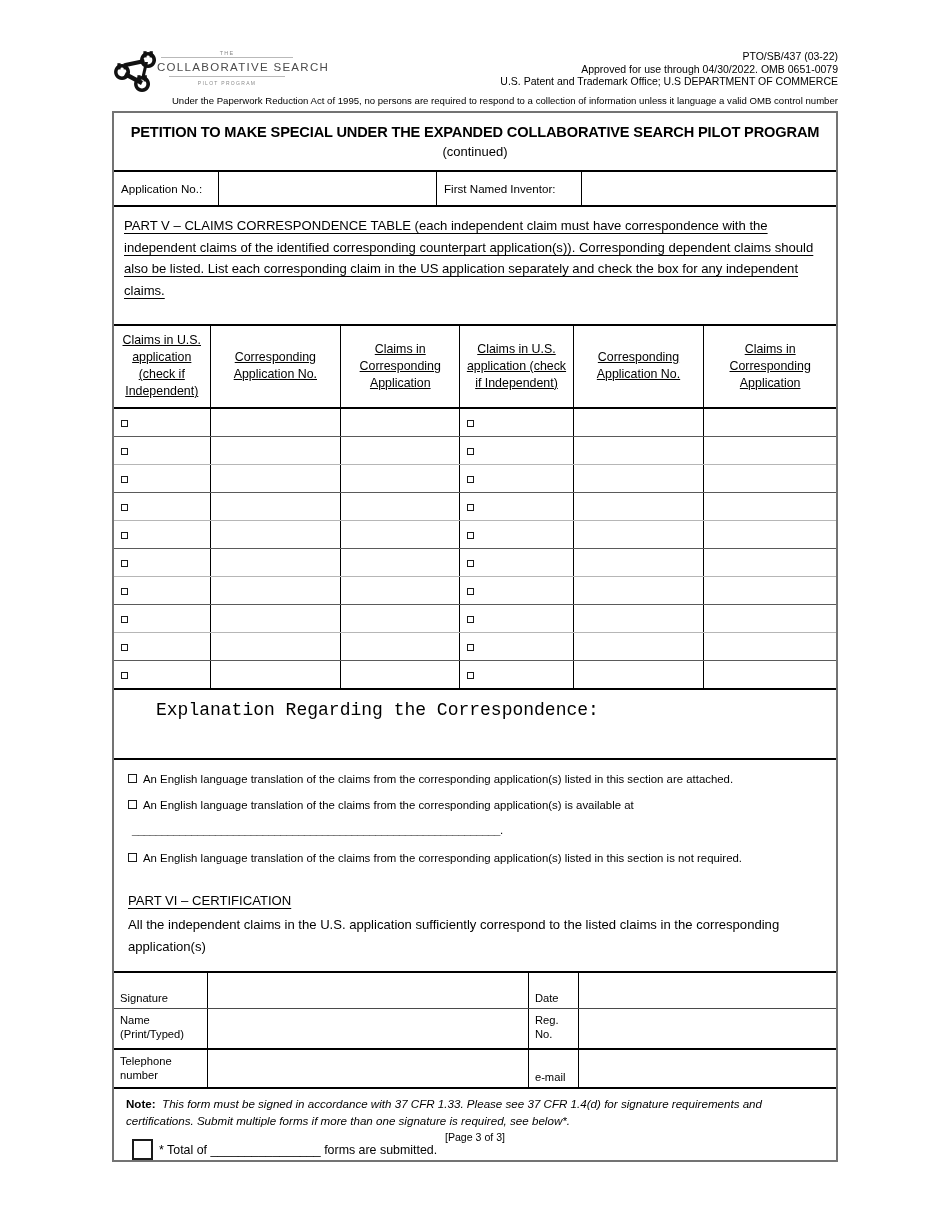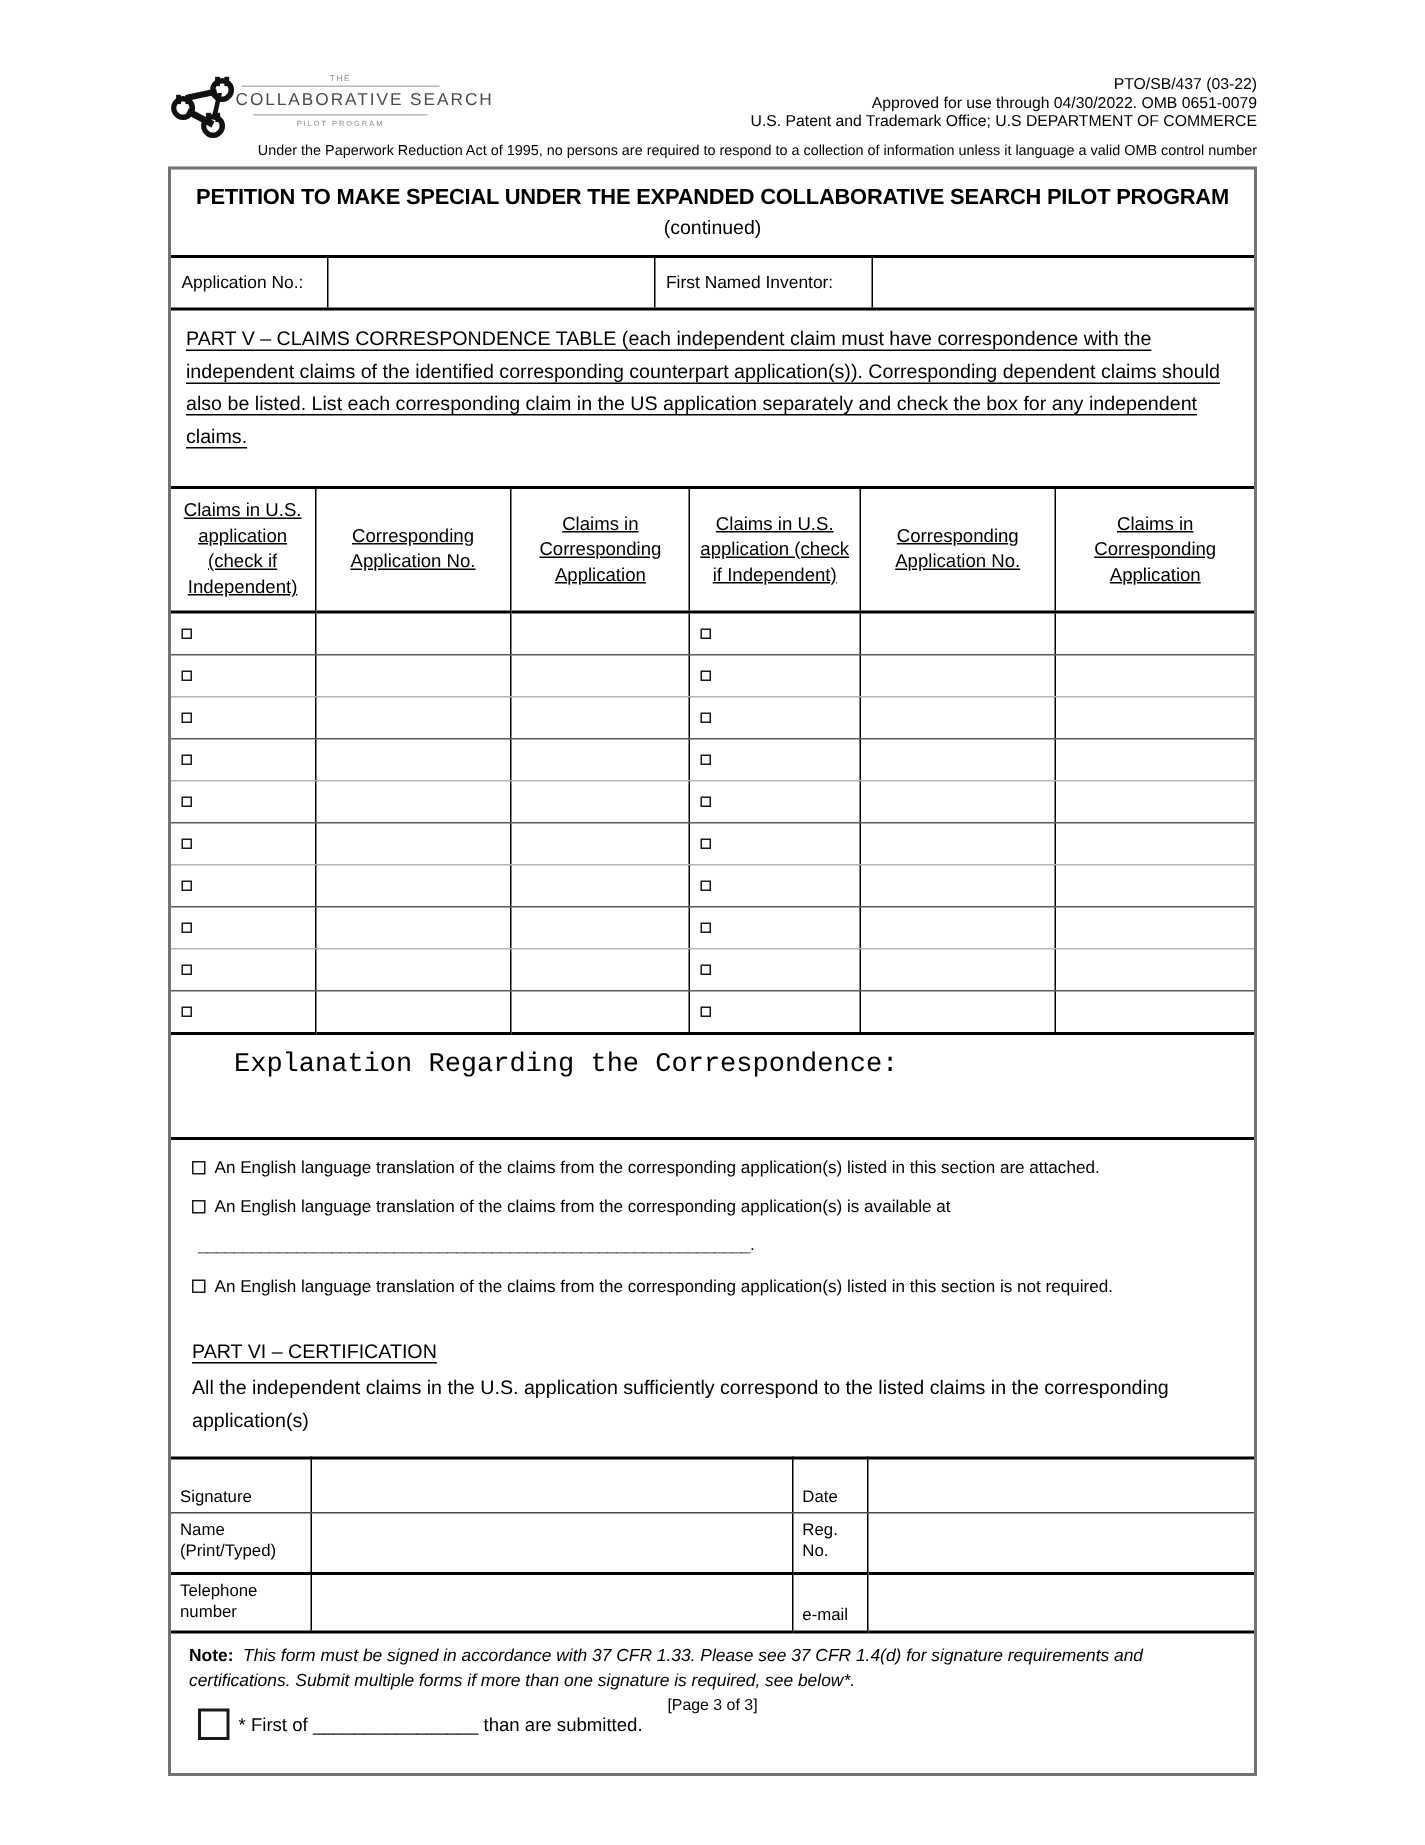--- a/index.html
+++ b/index.html
@@ -271,21 +271,21 @@
   }
   table.sig td:last-child { border-right: none; }
   table.sig tr.thick td { border-bottom: 2px solid #000; }
   table.sig tr:last-child td { border-bottom: 2px solid #000; }
   .r-sig { height: 30px; }
   .r-name { height: 32px; vertical-align: top !important; padding-top: 4px !important;}
   .r-tel  { height: 30px; }
 
   
   .note {
-    padding: 7px 12px 22px 12px;
+    padding: 7px 12px 0 12px;
   }
   .note-txt {
     font-size: 11.6px;
     font-style: italic;
     line-height: 16.5px;
   }
   .note-txt b { font-style: normal; }
   .note-total {
     display: flex;
     align-items: center;
@@ -547,23 +547,23 @@
       </tbody>
     </table>
 
     <div class="note">
       <div class="note-txt">
         <b>Note:</b>&nbsp;
         <span>This form must be signed in accordance with 37 CFR 1.33. Please see 37 CFR 1.4(d) for signature requirements and certifications. Submit multiple forms if more than one signature is required, see below*.</span>
       </div>
       <div class="note-total">
         <span class="cb-lg"></span>
-        <span>* First of</span>&nbsp;
+        <span>* Total of</span>&nbsp;
         <span>________________</span>&nbsp;
-        <span>than are submitted.</span>
+        <span>forms are submitted.</span>
       </div>
     </div>
 
   </div>
 
   <div class="footer">[Page 3 of 3]</div>
 
 </div>
 
 </body></html>

